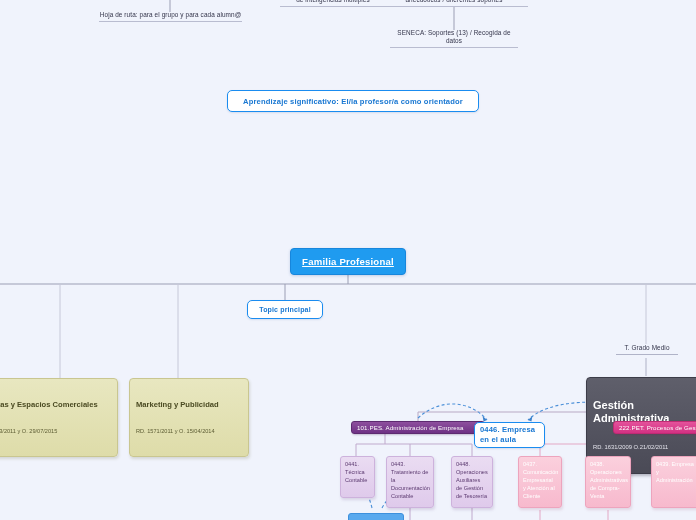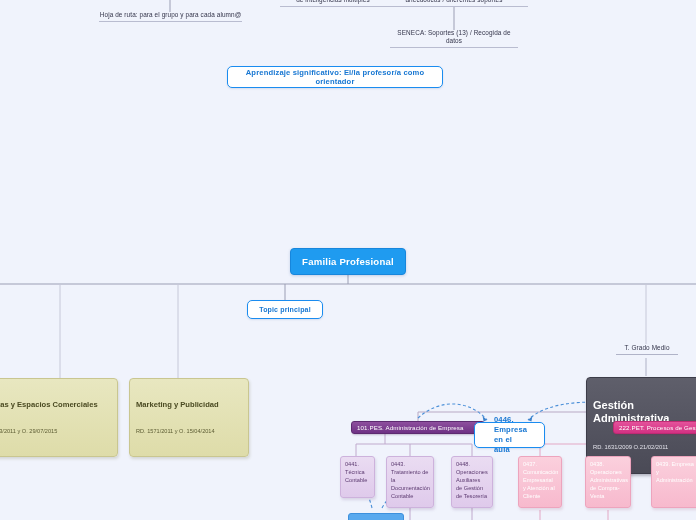--- a/index.html
+++ b/index.html
@@ -61,38 +61,39 @@
     text-align: center;
     letter-spacing: 0.15px;
     box-shadow: 0 1px 2px rgba(40,70,140,0.13);
   }
   .blue-outline.small {
     font-size: 7px;
   }
   .blue-outline.left-al {
     justify-content: flex-start;
     text-align: left;
-    padding: 3px 19px;
+    padding: 3px 5px;
     line-height: 1.3;
   }
 
   
   .blue-fill {
     background: #1f9bf0;
     border: 1px solid #1786dc;
     border-radius: 4px;
     color: #ffffff;
     font-weight: bold;
     font-size: 9.6px;
     display: flex;
     align-items: center;
     justify-content: center;
     text-align: center;
     letter-spacing: 0.2px;
     box-shadow: 0 1px 3px rgba(30,80,150,0.22);
+    text-decoration: underline;
   }
   .blue-bar {
     background: #59a9ee;
     border: 1px solid #3d90dc;
     border-radius: 3px;
   }
 
   
   .khaki {
     background: linear-gradient(#e8e7c0, #dedca9);
@@ -245,21 +246,21 @@
   </svg>
 
   <div class="node leaf" style="left:280px; top:-4px; width:106px;">de inteligencias múltiples</div>
 
   <div class="node leaf" style="left:380px; top:-4px; width:148px;">anecdóticos / diferentes soportes</div>
 
   <div class="node leaf" style="left:99px; top:11px; width:143px;">Hoja de ruta: para el grupo y para cada alumn@</div>
 
   <div class="node leaf" style="left:390px; top:29px; width:128px;">SENECA: Soportes (13) / Recogida de datos</div>
 
-  <div class="node blue-outline" style="left:227px; top:66px; width:216px; height:22px;">Aprendizaje significativo: El/la profesor/a como orientador</div>
+  <div class="node blue-outline" style="left:227px; top:90px; width:252px; height:22px;">Aprendizaje significativo: El/la profesor/a como orientador</div>
 
   <div class="node blue-fill" style="left:290px; top:248px; width:116px; height:27px;">Familia Profesional</div>
 
   <div class="node blue-outline small" style="left:247px; top:300px; width:76px; height:19px;">Topic principal</div>
 
   <div class="node leaf" style="left:616px; top:344px; width:62px; border-bottom-color:#b0b3c8;">T. Grado Medio</div>
 
   <div class="node khaki" style="left:-14px; top:378px; width:132px;">
     <div class="t1">ntas y Espacios Comerciales</div>
     <div class="t2">373/2011 y O. 29/07/2015</div>

